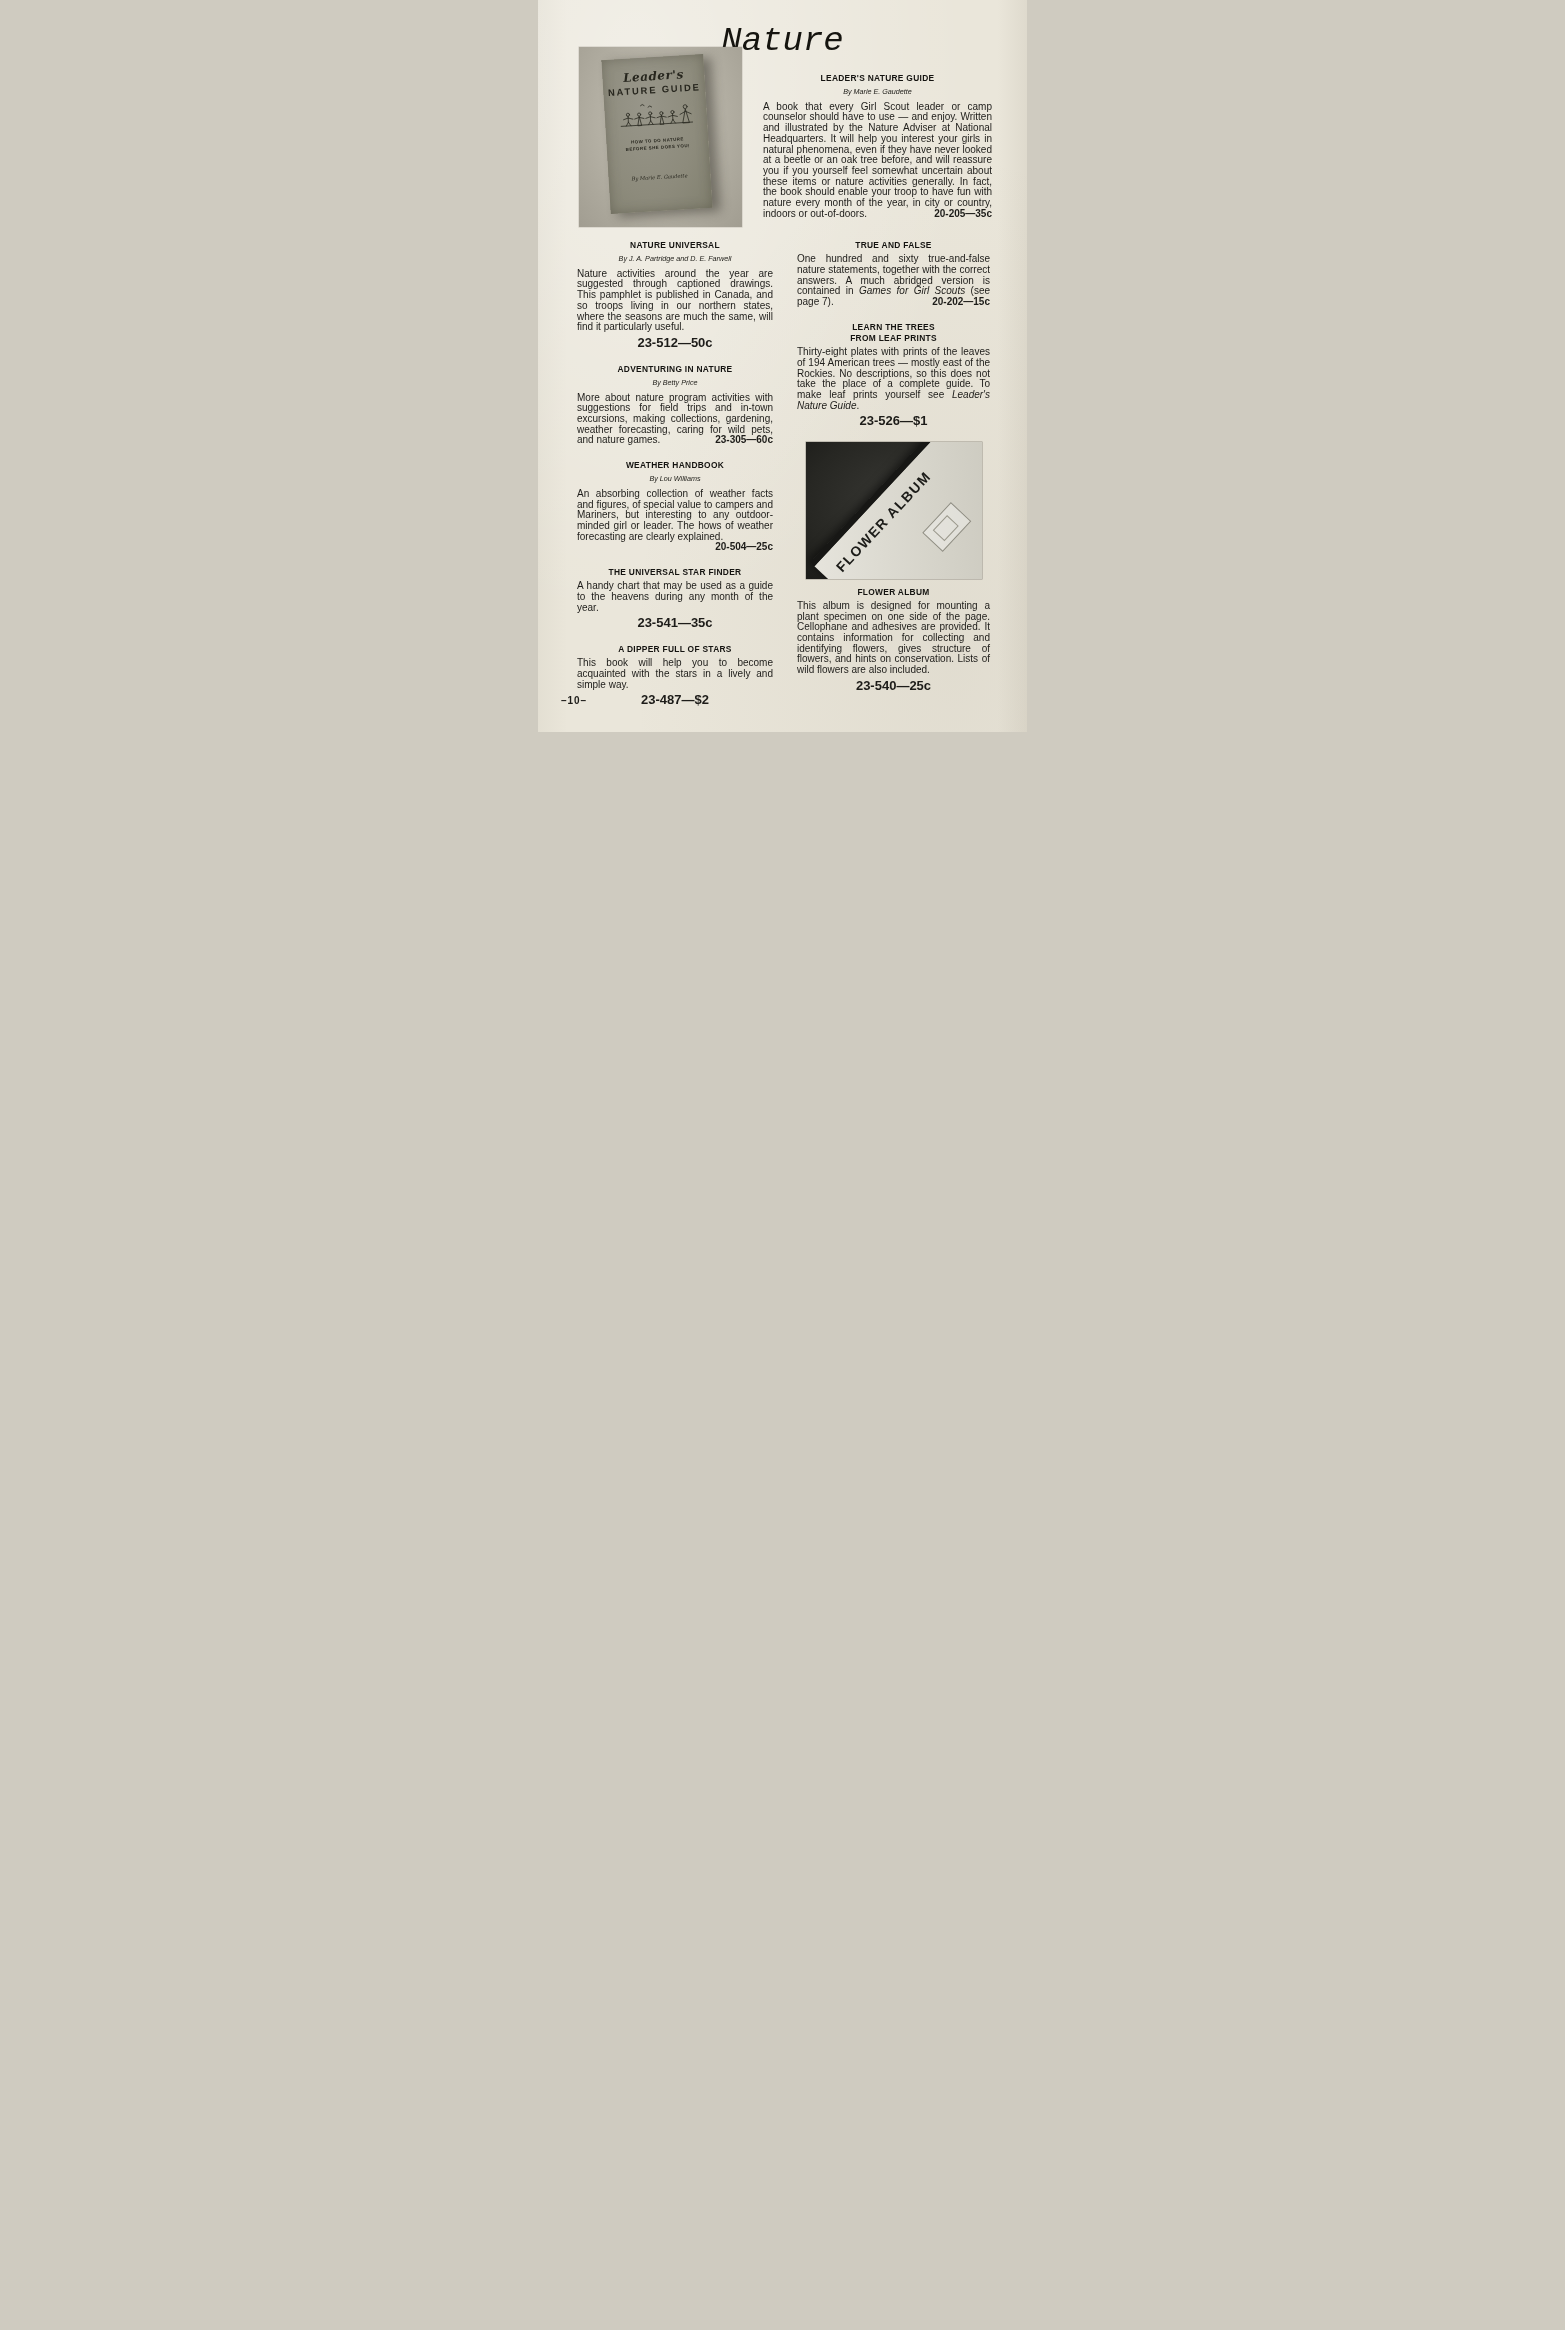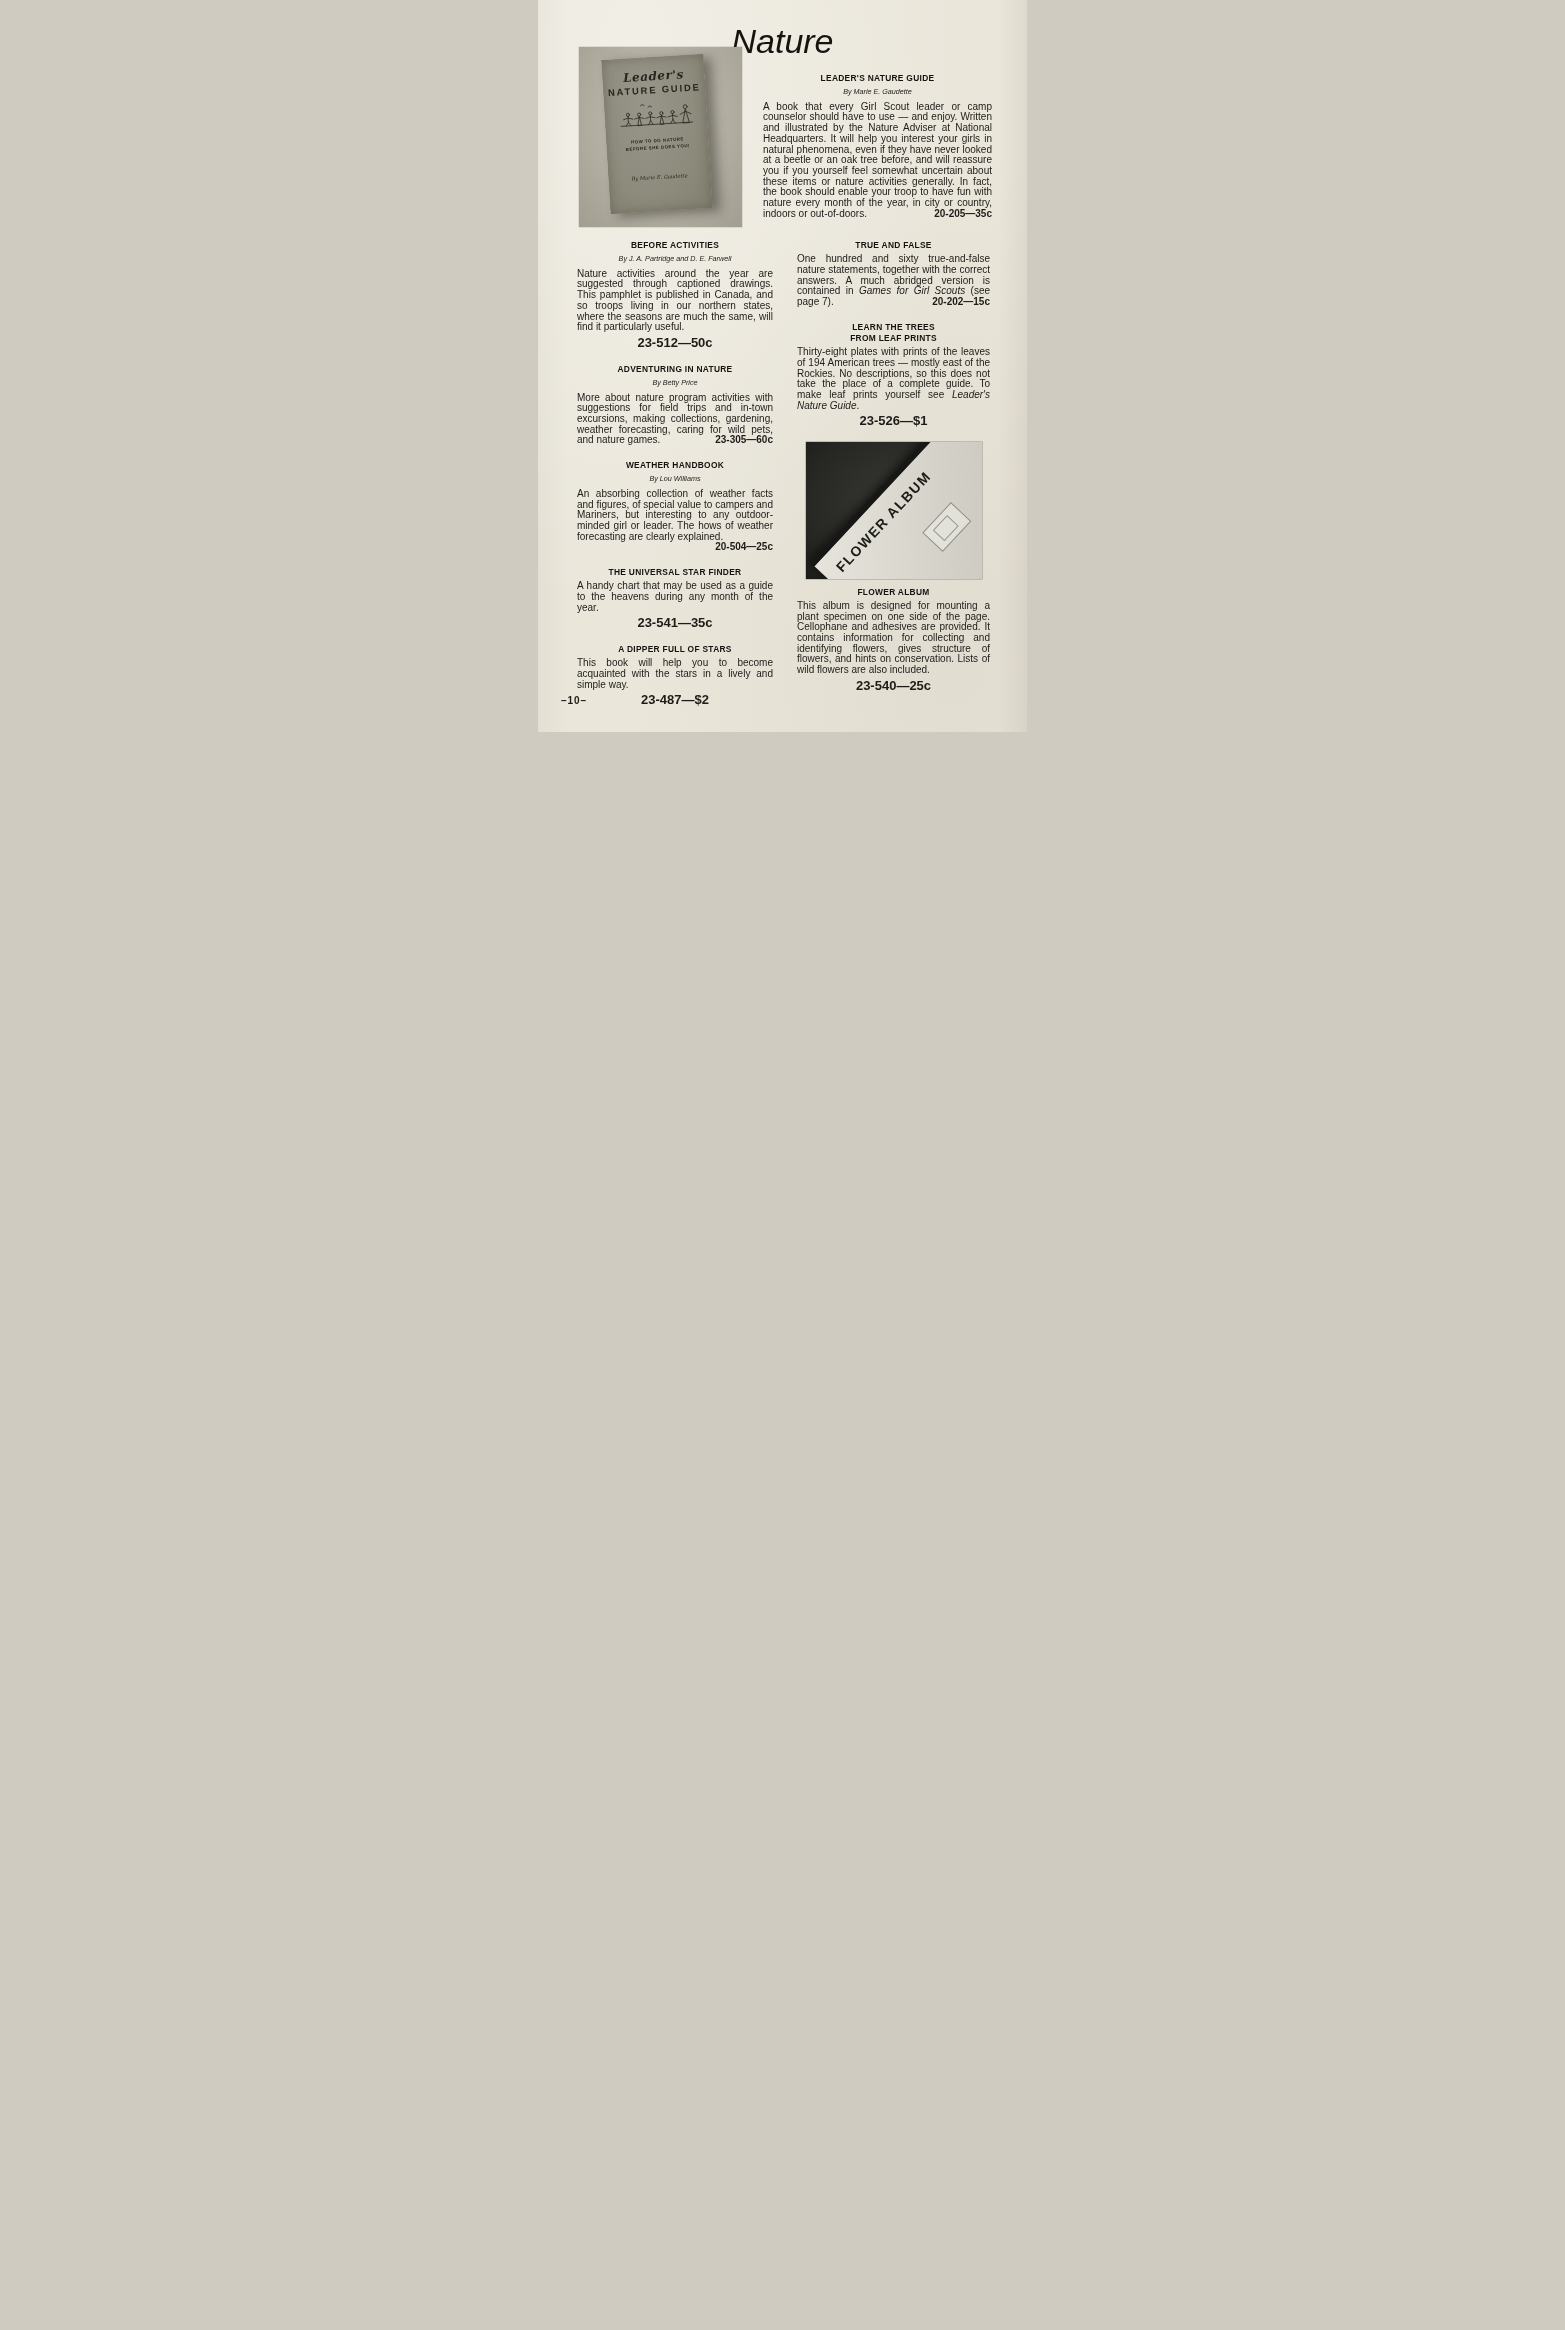--- a/index.html
+++ b/index.html
@@ -12,21 +12,21 @@
       radial-gradient(ellipse at 20% 10%, rgba(255,255,255,.35), rgba(255,255,255,0) 60%),
       radial-gradient(ellipse at 85% 90%, rgba(120,110,90,.08), rgba(0,0,0,0) 55%),
       linear-gradient(90deg, rgba(120,110,90,.06), rgba(0,0,0,0) 6%, rgba(0,0,0,0) 94%, rgba(120,110,90,.10));
     overflow:hidden;
     font-family:"Liberation Sans", sans-serif;
     color:#1d1c19;
   }
   .page-title{
     position:absolute;top:24px;left:0;right:0;
     text-align:center;
-    font-family:Liberation Sans, sans-serif;
+    font-family:Liberation Mono, monospace;
     font-style:italic;
     font-size:34px;
     line-height:1;
     color:#15140f;
   }
   
   .book-photo{
     position:absolute;left:41px;top:47px;width:163px;height:180px;
     background:
       radial-gradient(ellipse at 50% 40%, #c2beb2 0%, #b3afa3 55%, #a19d91 100%);
@@ -201,21 +201,21 @@
 
   <div class="top-right">
     <div class="sec-heading">LEADER'S NATURE GUIDE</div>
     <div class="sec-byline">By Marie E. Gaudette</div>
     <p class="body"><span>A book that every Girl Scout leader or camp counselor should have to use — and enjoy. Written and illustrated by the Nature Adviser at National Headquarters. It will help you interest your girls in natural phenomena, even if they have never looked at a beetle or an oak tree before, and will reassure you if you yourself feel somewhat uncertain about these items or nature activities generally. In fact, the book should enable your troop to have fun with nature every month of the year, in city or country, indoors or out-of-doors.</span><span class="code">20-205—35c</span></p>
   </div>
 
   <div class="left-col">
 
     <div class="section">
-      <div class="sec-heading">BEFORE ACTIVITIES</div>
+      <div class="sec-heading">NATURE UNIVERSAL</div>
       <div class="sec-byline">By J. A. Partridge and D. E. Farwell</div>
       <p class="body">Nature activities around the year are suggested through captioned drawings. This pamphlet is published in Canada, and so troops living in our northern states, where the seasons are much the same, will find it particularly useful.</p>
       <div class="code-center">23-512—50c</div>
     </div>
 
     <div class="section">
       <div class="sec-heading">ADVENTURING IN NATURE</div>
       <div class="sec-byline">By Betty Price</div>
       <p class="body"><span>More about nature program activities with suggestions for field trips and in-town excursions, making collections, gardening, weather forecasting, caring for wild pets, and nature games.</span><span class="code">23-305—60c</span></p>
     </div>

